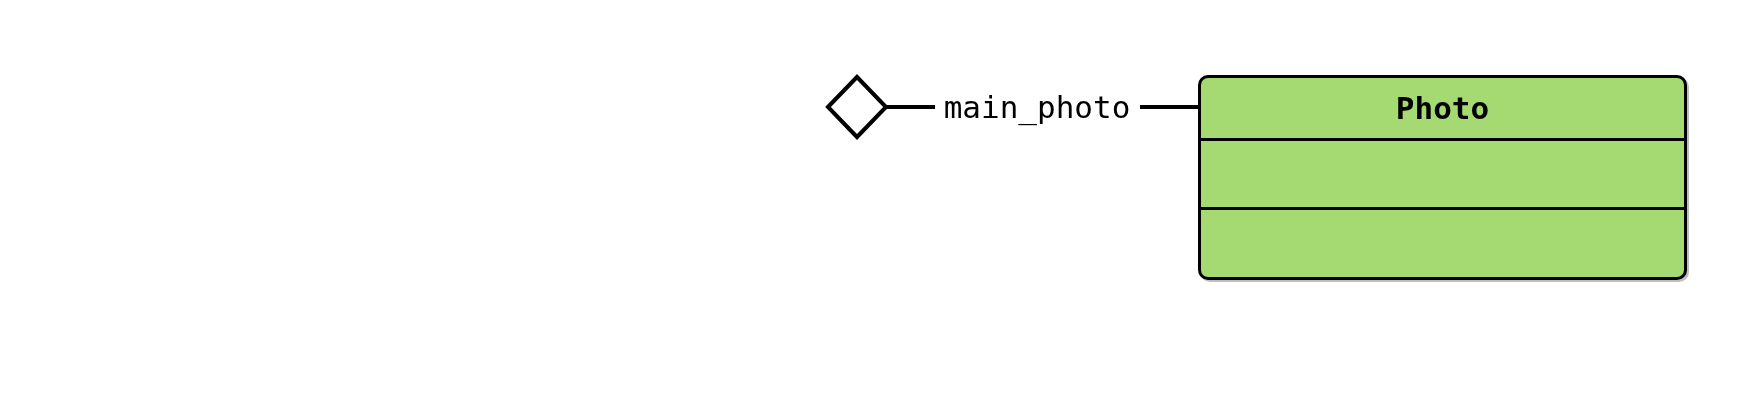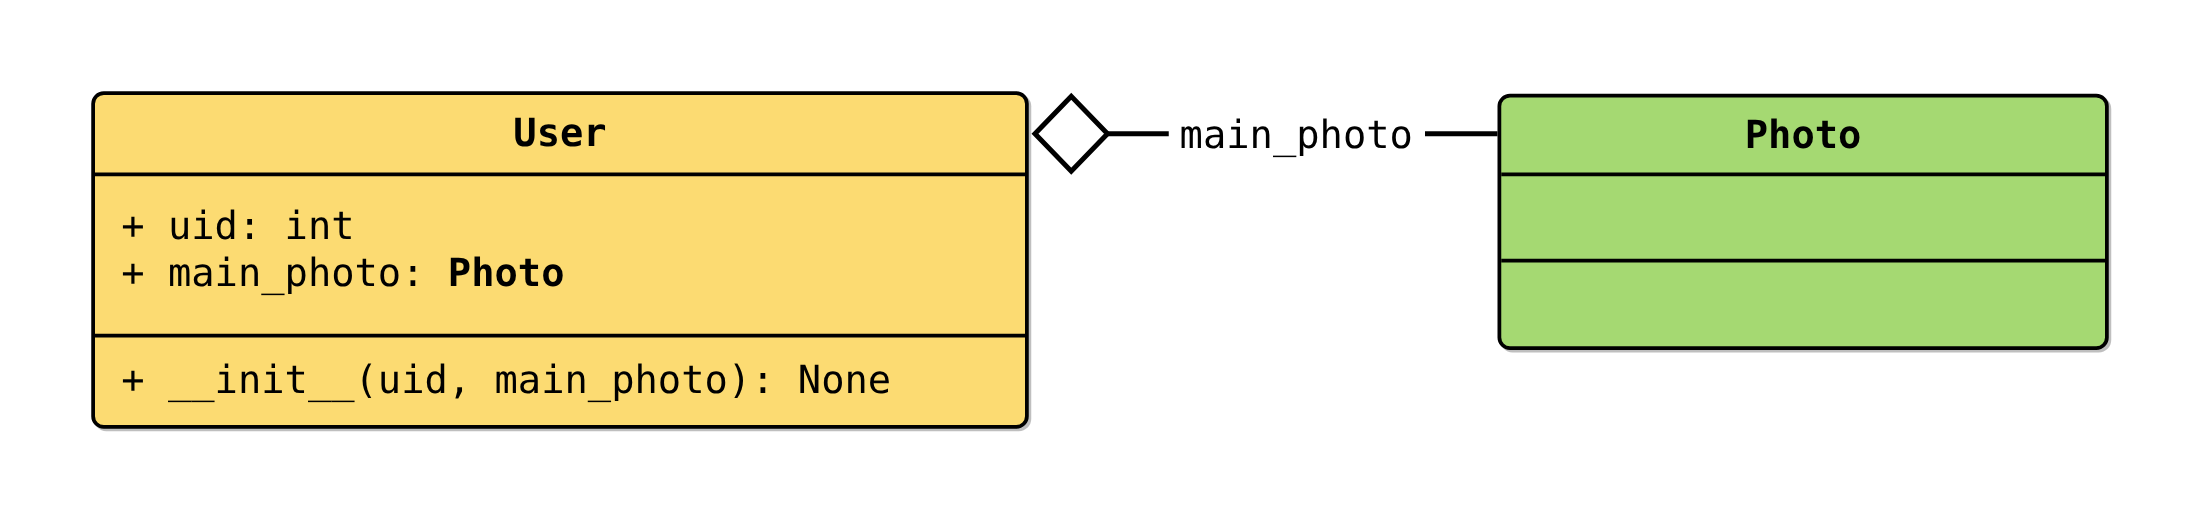--- a/index.html
+++ b/index.html
@@ -63,30 +63,20 @@
     font-size: 31px;
     fill: #000000;
     text-anchor: middle;
   }
 </style>
 </head>
 <body>
 
 <div class="canvas">
 
-  <div class="class-box user">
-    <div class="compartment title">User</div>
-    <div class="compartment attrs">
-      <div class="member-line"><span>+ uid: int</span></div>
-      <div class="member-line"><span>+ main_photo: </span><b>Photo</b></div>
-    </div>
-    <div class="compartment methods">
-      <div class="member-line">+ __init__(uid, main_photo): None</div>
-    </div>
-  </div>
 
   <svg class="connector-layer" viewBox="0 0 1763 420" xmlns="http://www.w3.org/2000/svg">
     <polygon class="diamond" points="828,107 857,77 886,107 857,137"></polygon>
     <line class="edge" x1="886" y1="107" x2="935" y2="107"></line>
     <line class="edge" x1="1140" y1="107" x2="1198" y2="107"></line>
     <text class="edge-label" x="1037" y="118">main_photo</text>
   </svg>
 
   <div class="class-box photo">
     <div class="compartment title">Photo</div>

